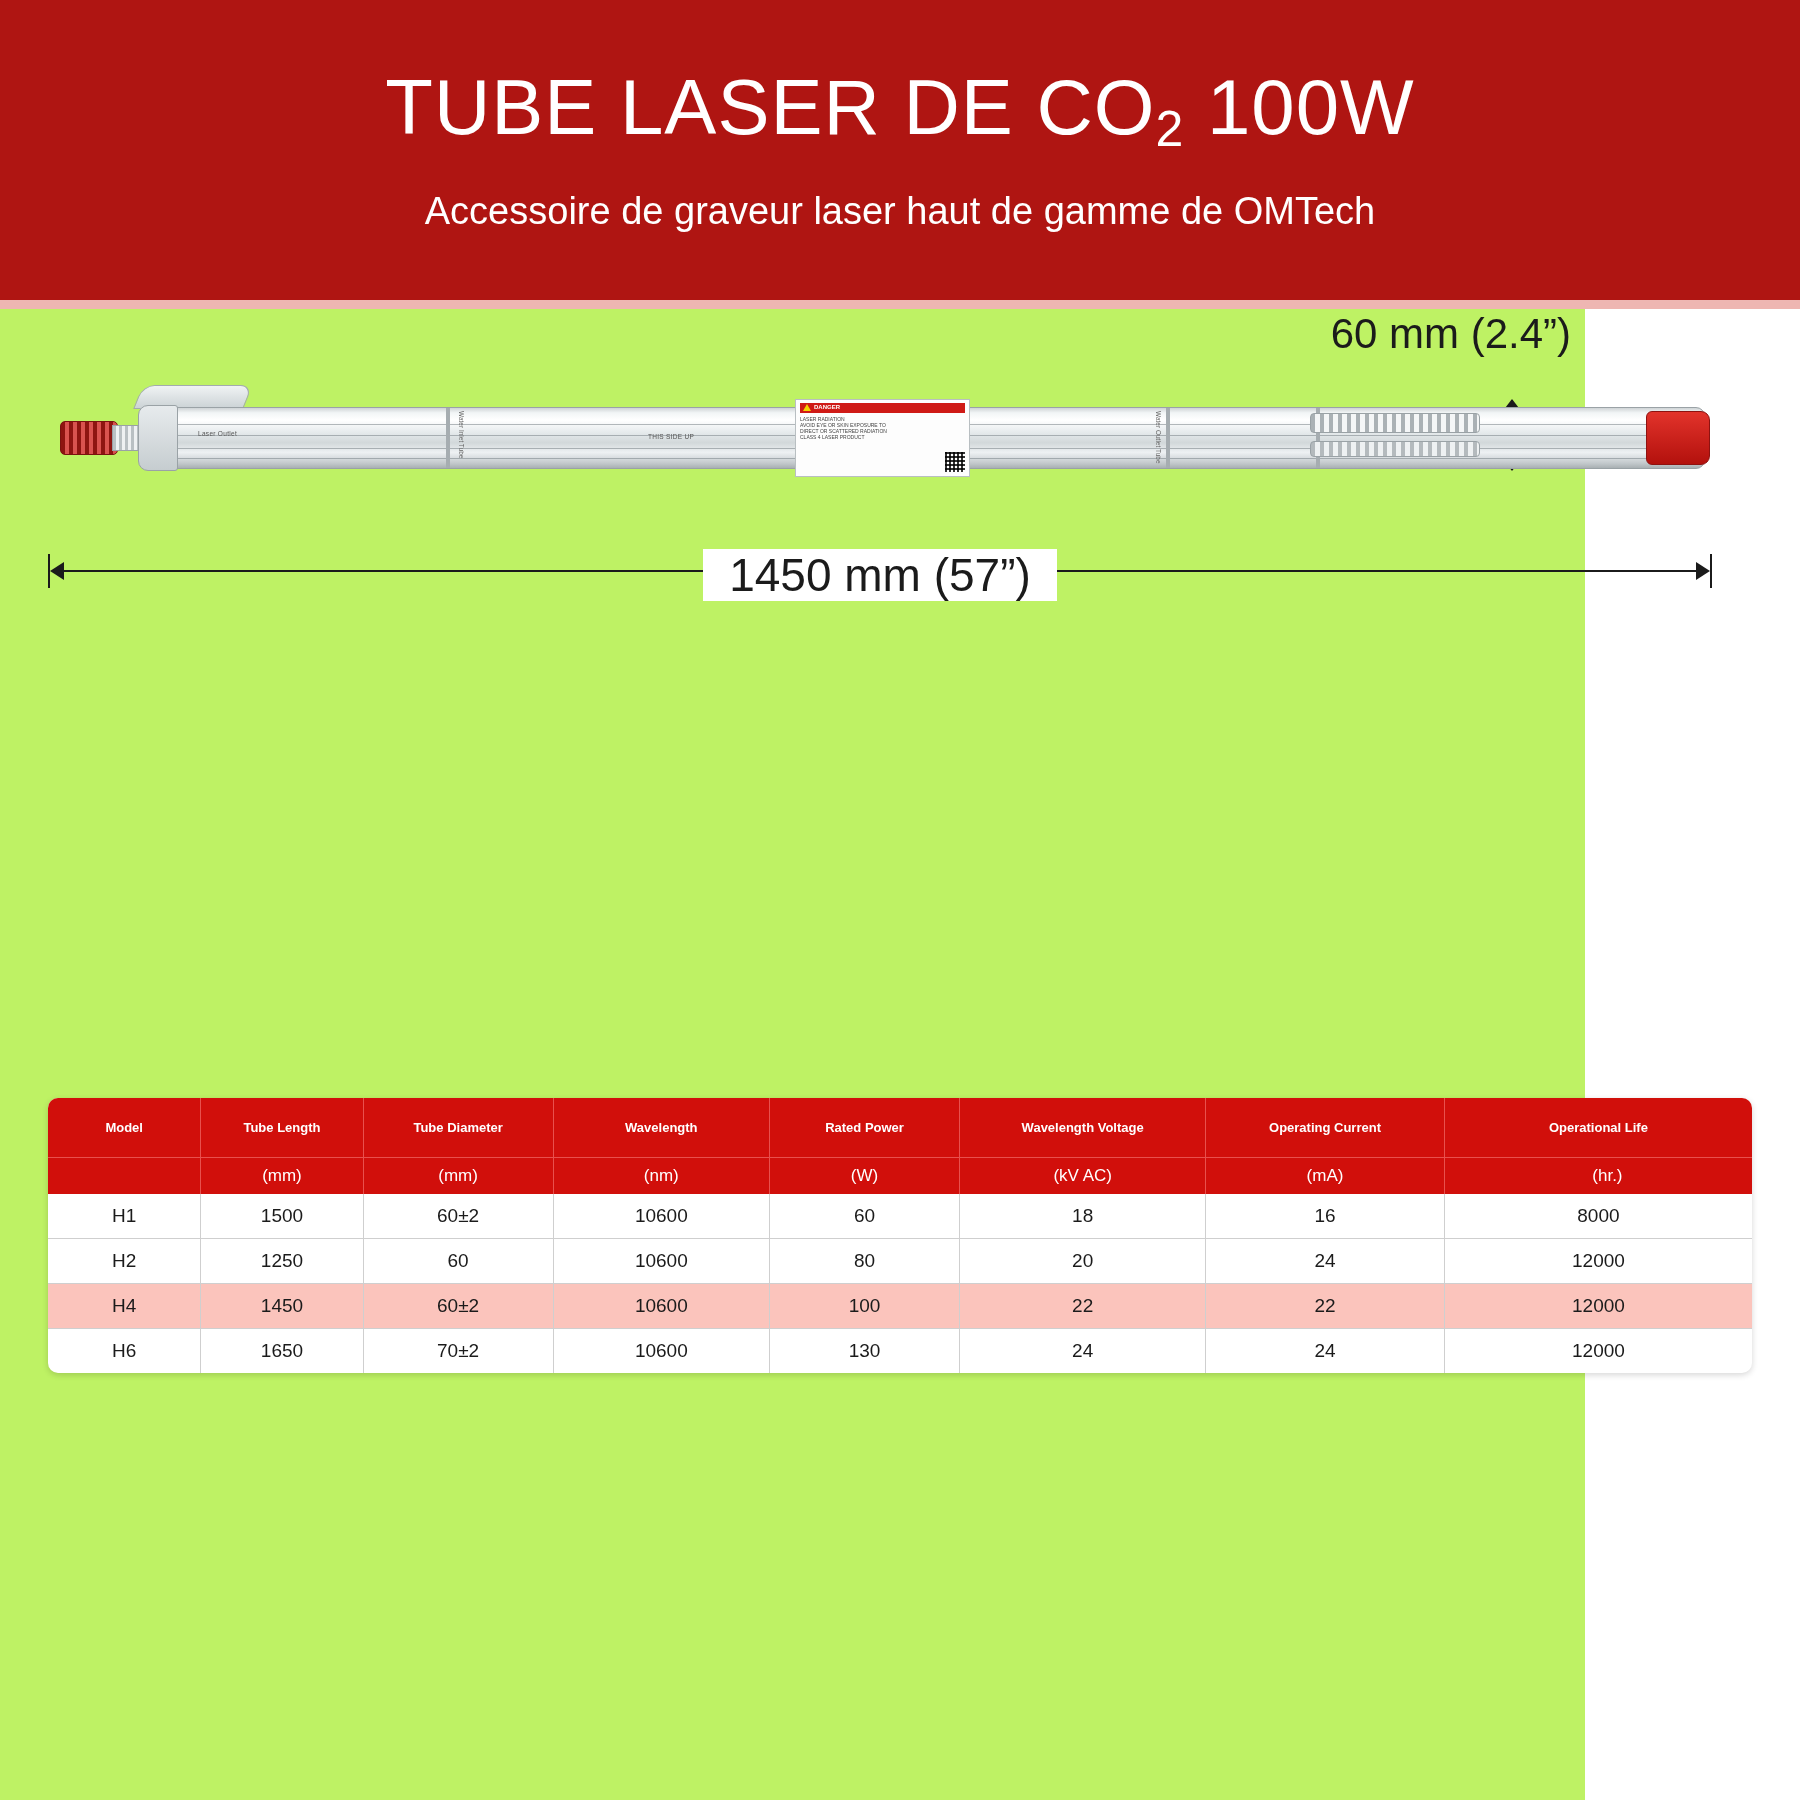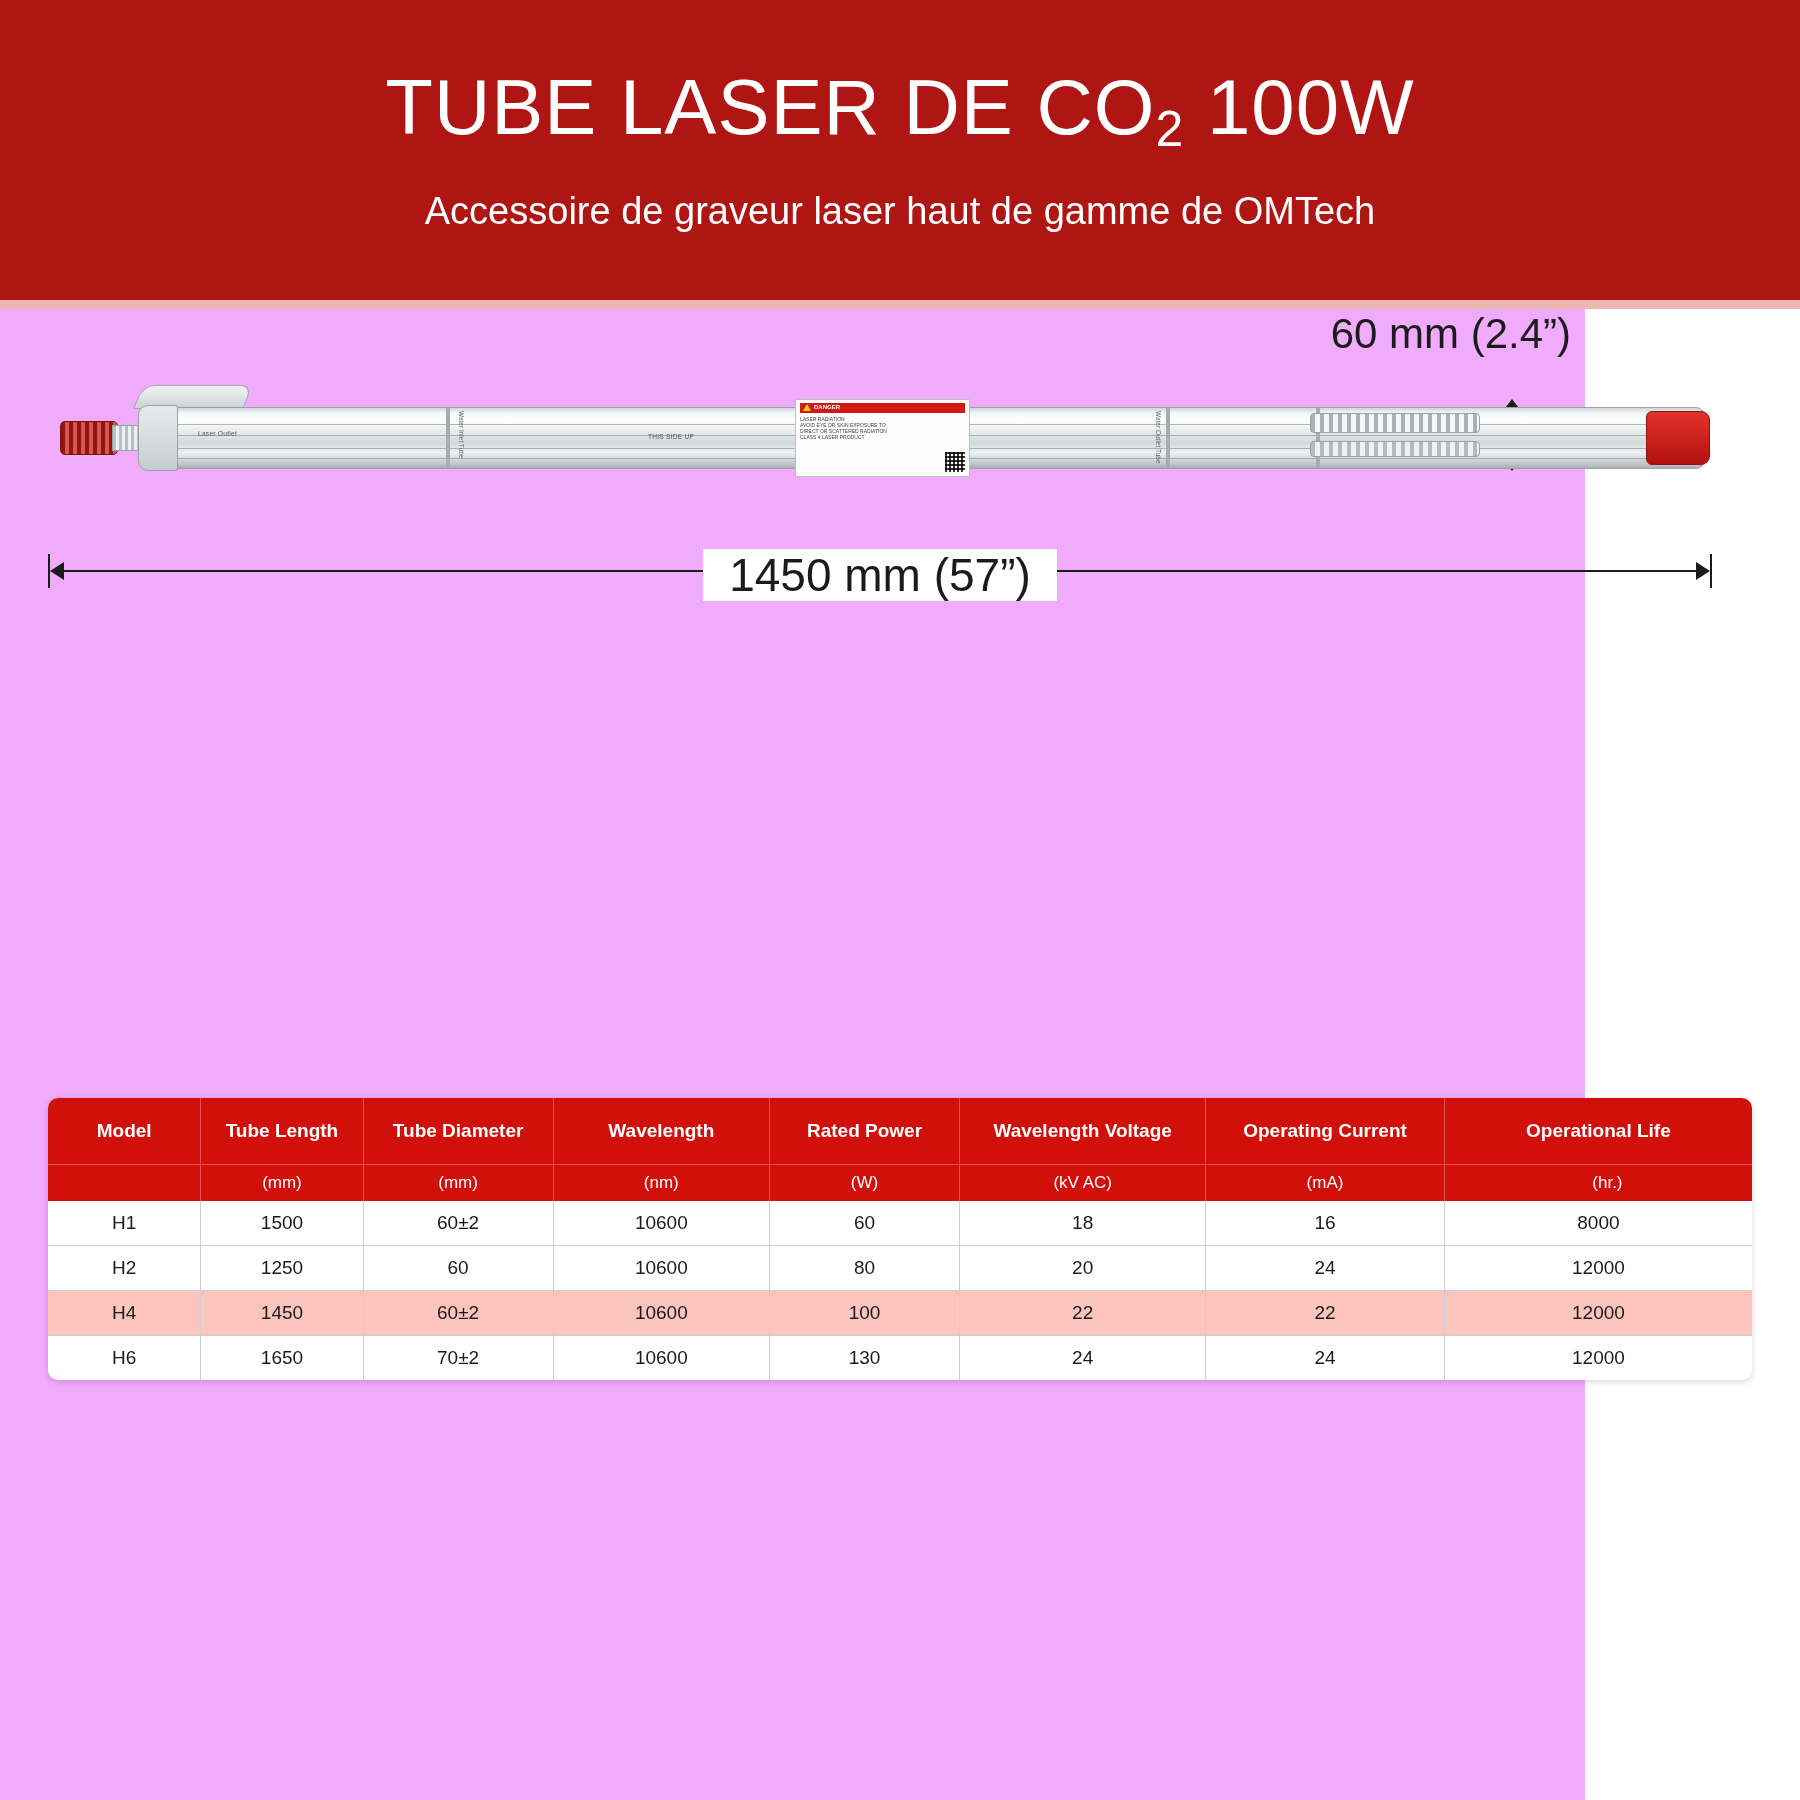--- a/index.html
+++ b/index.html
@@ -2,21 +2,21 @@
 <html><head>
 <meta charset="utf-8">
 <style>
   * { box-sizing: border-box; margin: 0; padding: 0; }
   html, body {
     width: 1800px; height: 1800px;
     background: #ffffff;
     font-family: "Liberation Sans", sans-serif;
     overflow: hidden;
   }
-  .page { position: relative; width: 1585px; height: 1800px; background: #f0abfc; }
+  .page { position: relative; width: 1585px; height: 1800px; background: #bef264; }
 
   
   .header {
     position: absolute; left: 0; top: 0;
     width: 1800px; height: 300px;
     background: #af1512;
     display: flex; flex-direction: column;
     align-items: center; justify-content: center;
   }
   .header-title {
@@ -218,21 +218,21 @@
     position: absolute; left: 48px; top: 1098px;
     width: 1704px;
     border-radius: 10px;
     overflow: hidden;
     box-shadow: 0 2px 6px rgba(0,0,0,.16);
     background: #fff;
   }
   table { width: 100%; border-collapse: collapse; }
   thead th {
     background: #d10f0b; color: #fff;
-    font-size: 19px; font-weight: bold;
+    font-size: 13px; font-weight: bold;
     padding: 22px 20px;
     border-right: 1px solid #e8504d;
     text-align: center;
   }
   thead th:last-child { border-right: none; }
   tr.units td {
     background: #d10f0b; color: #fff;
     font-size: 17px; padding: 8px 4px;
     text-align: center;
     border-right: 1px solid #e8504d;

